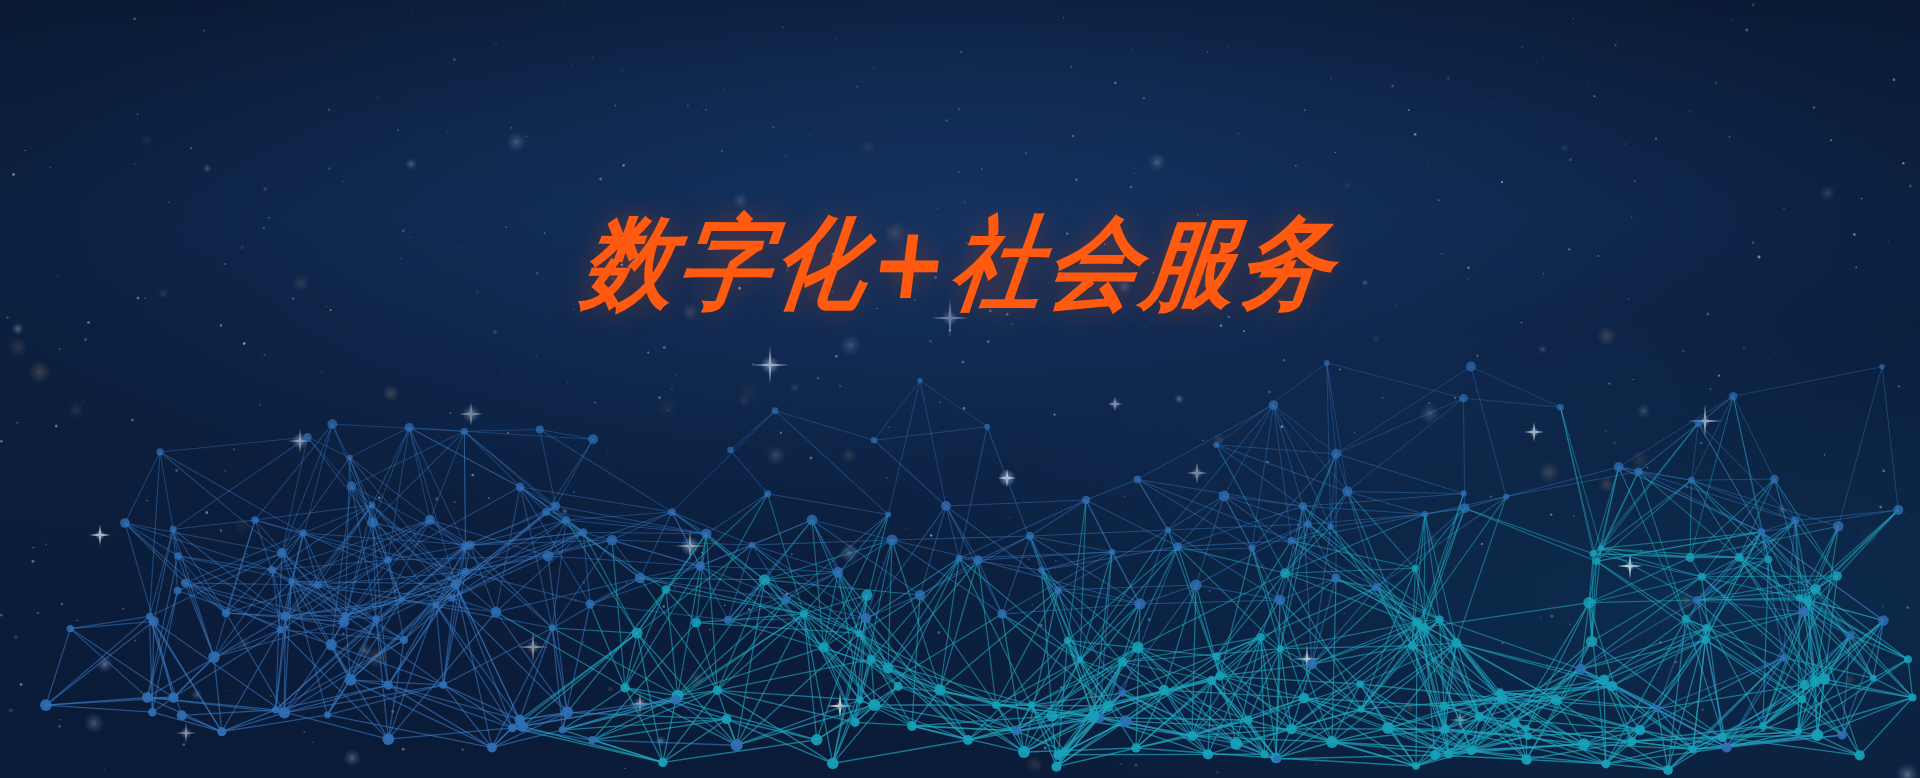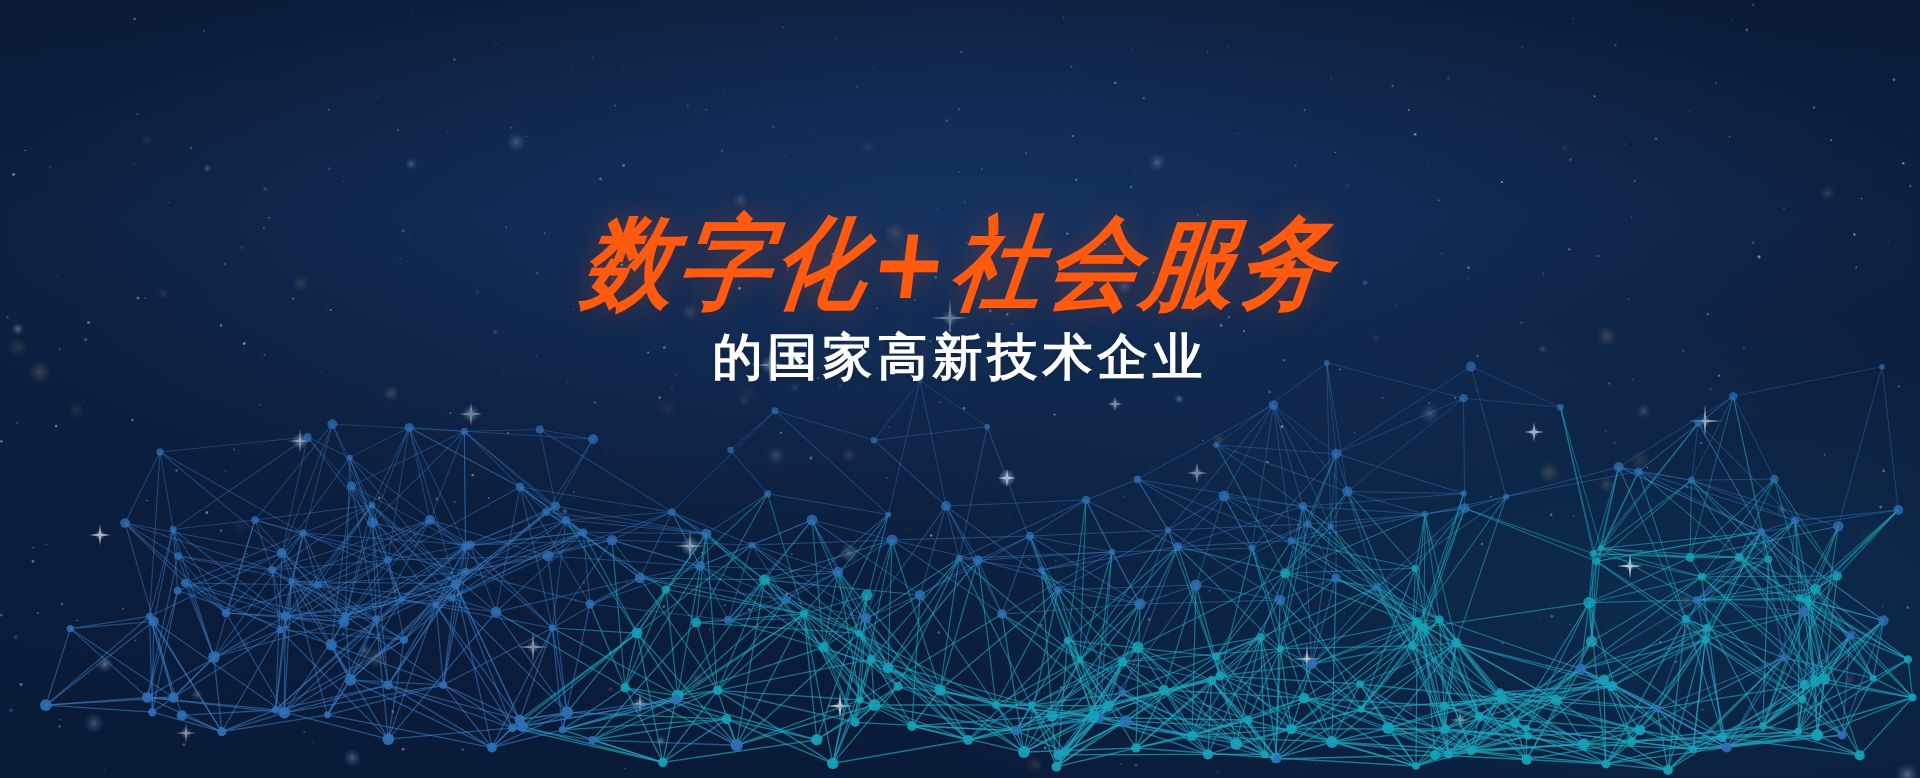--- a/index.html
+++ b/index.html
@@ -2383,16 +2383,15 @@
         <circle cx="1291.4" cy="322.6" r="3.81" fill="#2f6fb5" opacity="0.79"></circle>
         <circle cx="1216.5" cy="438.3" r="4.17" fill="#18a0b8" opacity="0.88"></circle>
         <circle cx="349.7" cy="239.6" r="3.00" fill="#2f6fb5" opacity="0.73"></circle>
         <circle cx="767.7" cy="275.8" r="3.54" fill="#2f6fb5" opacity="0.76"></circle>
         <circle cx="1125.6" cy="503.1" r="5.96" fill="#2f6fb5" opacity="0.93"></circle>
       </g>
   </svg>
 
   <div class="text-block">
     <div class="headline">数字化+社会服务</div>
-    <div class="subline">的国家高新技术企业</div>
   </div>
 
 </div>
 
 </body></html>

